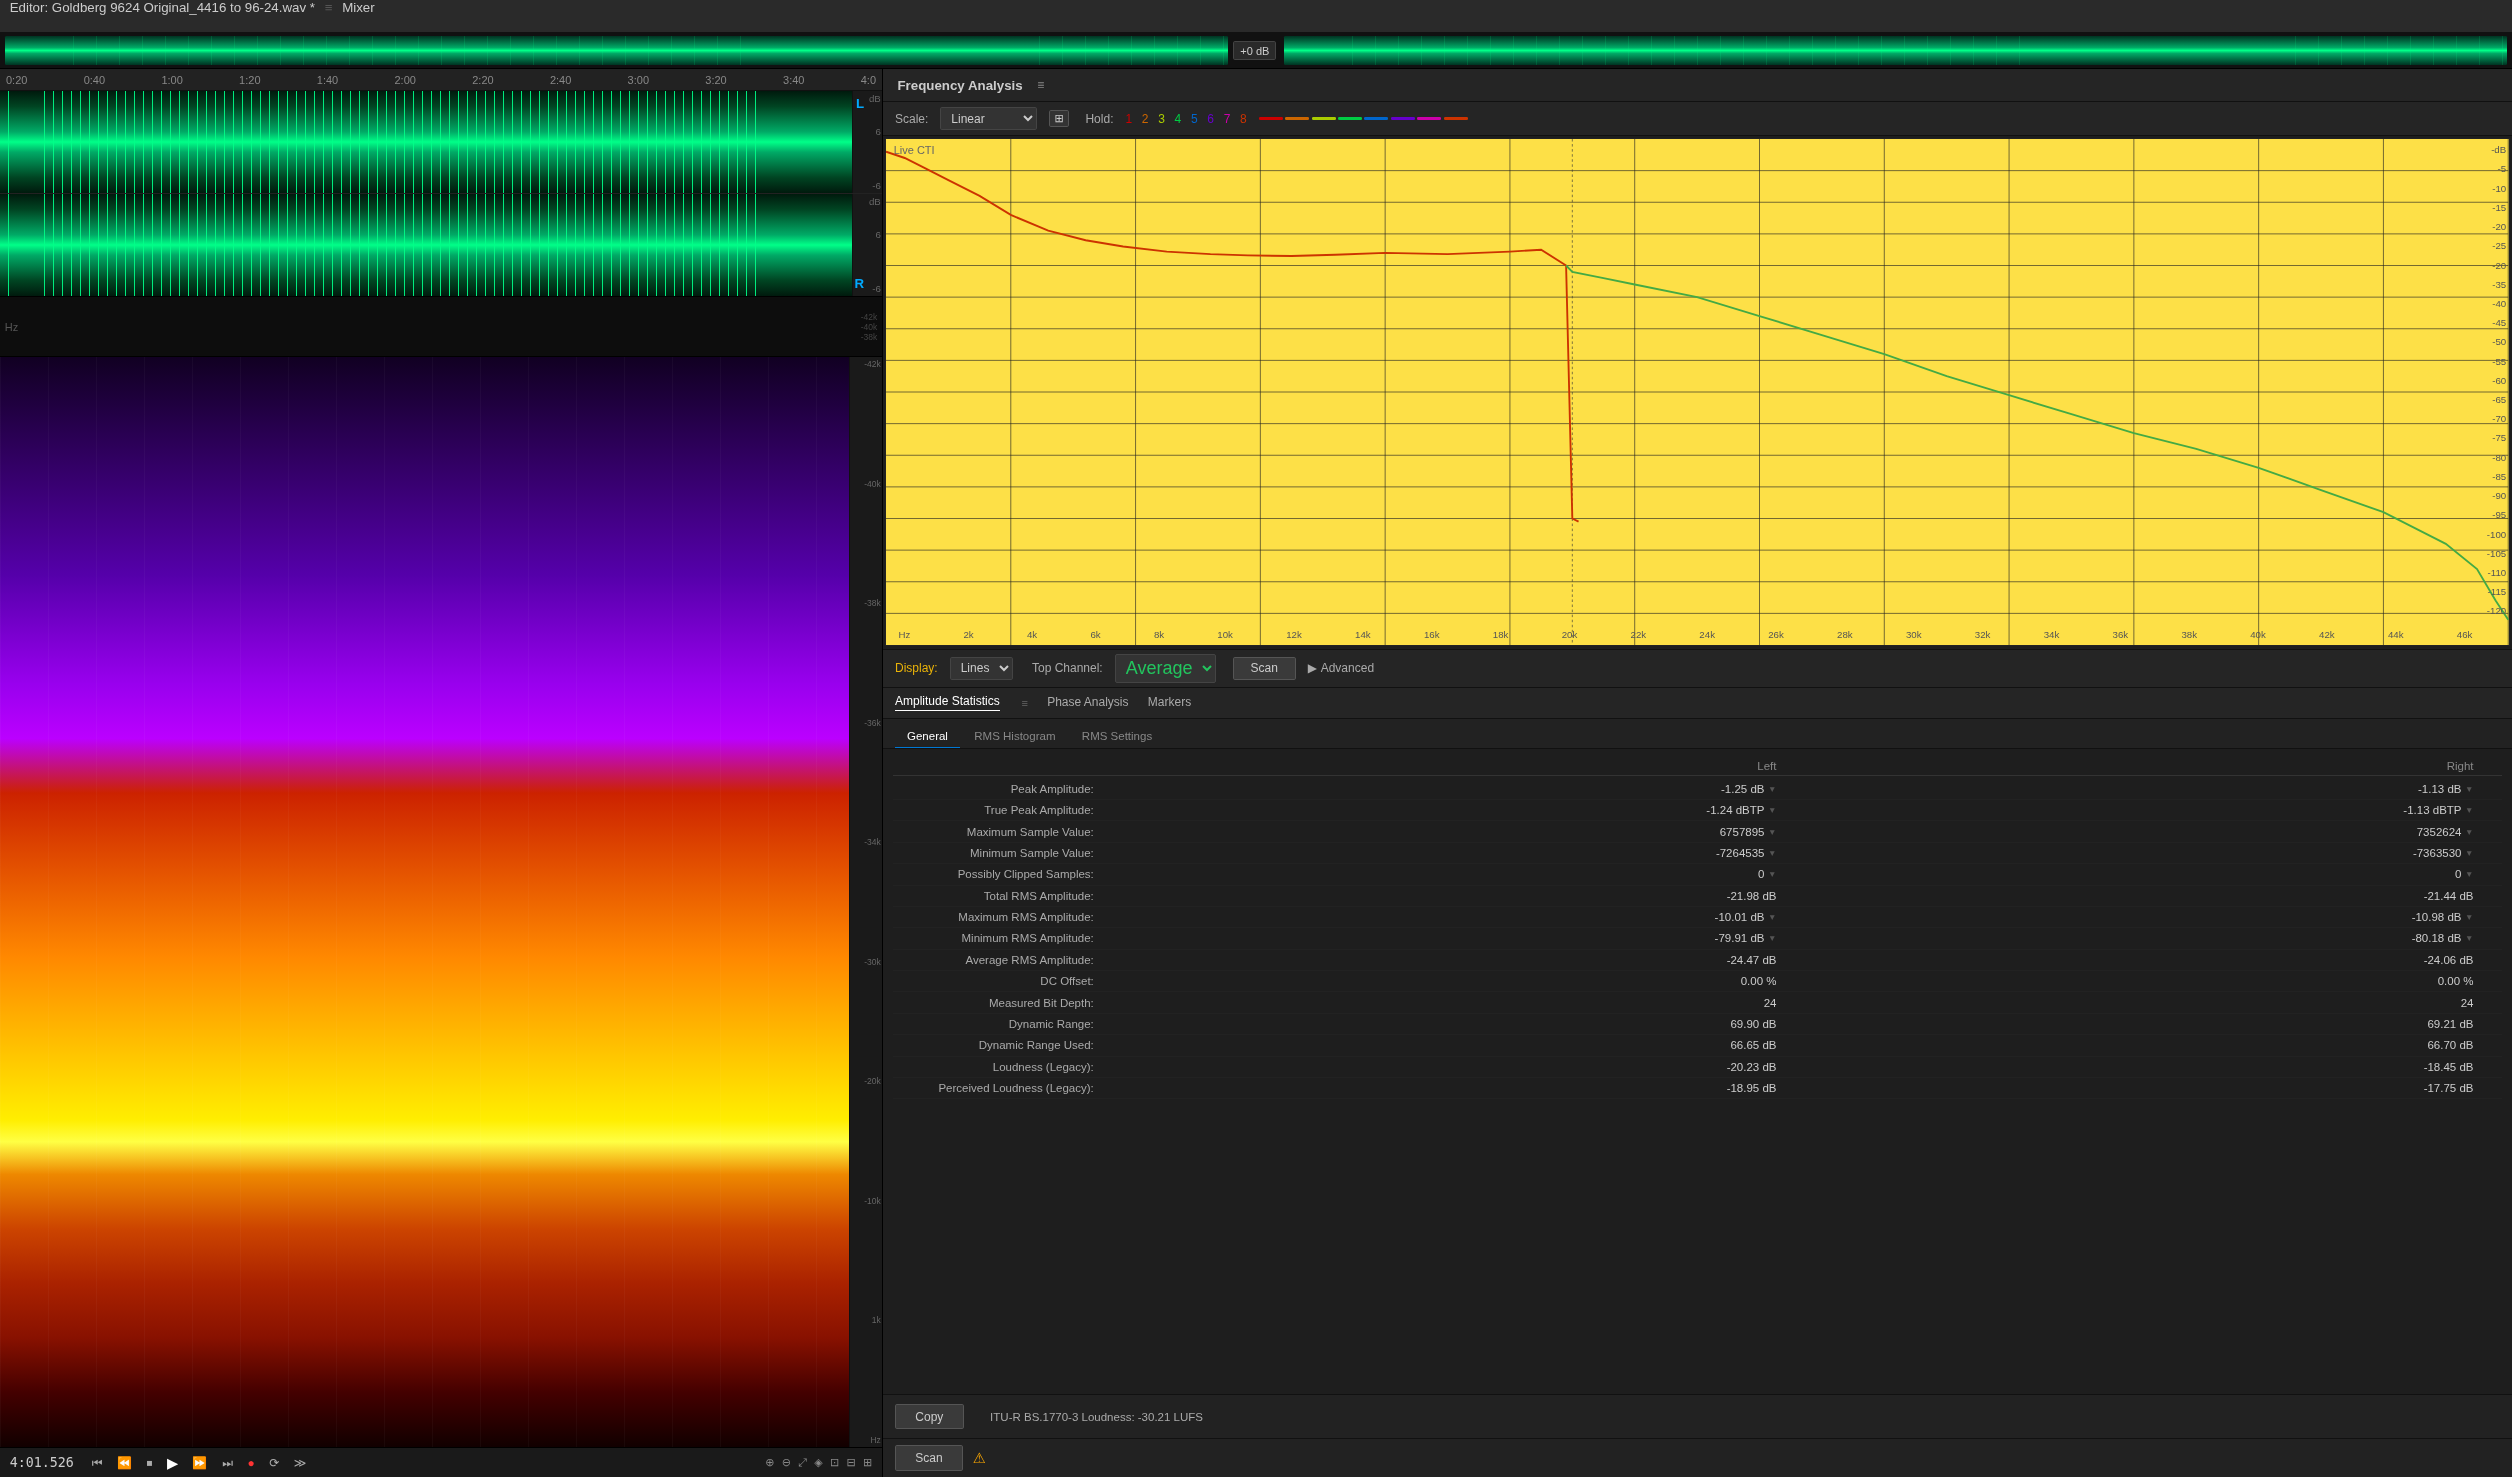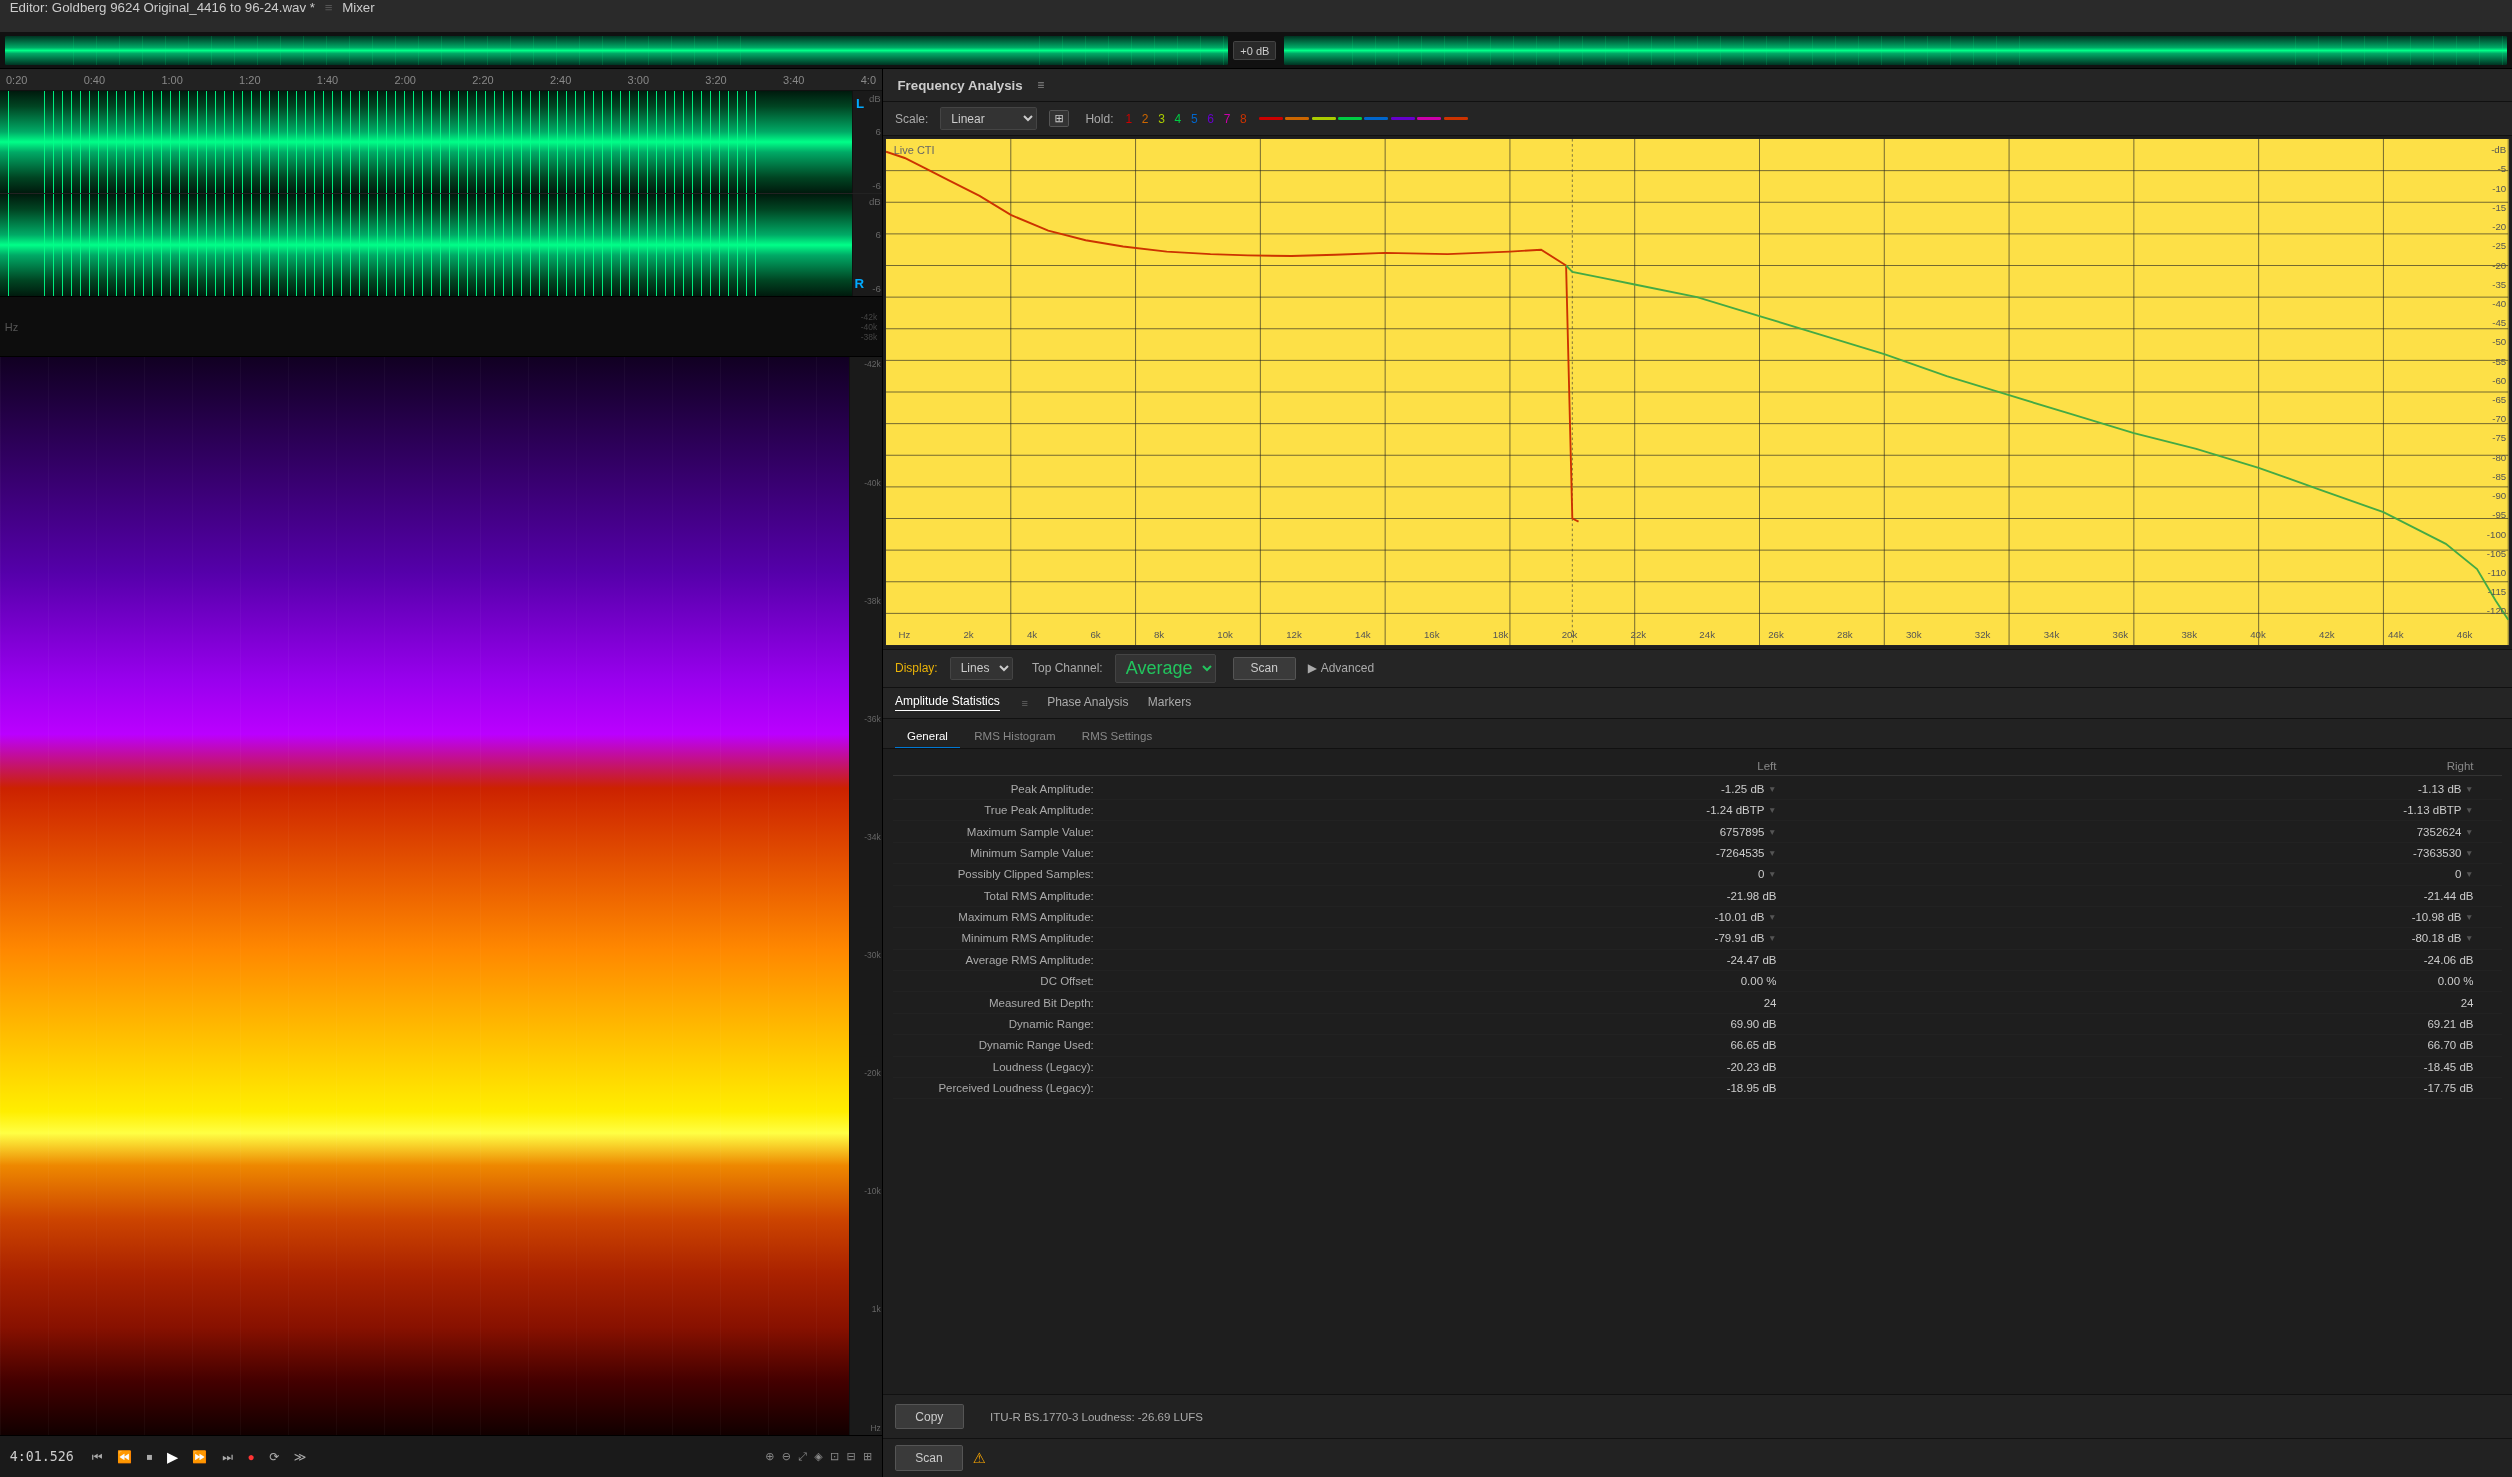--- a/index.html
+++ b/index.html
@@ -182,21 +182,21 @@
         90deg,
         rgba(255,255,255,0.03) 0px,
         rgba(255,255,255,0.03) 0.6px,
         transparent 0.6px,
         transparent 48px
       );
     }
 
     
     .bottom-bar {
-      height: 42px;
+      height: 30px;
       background: #1a1a1a;
       border-top: 0.6px solid #000;
       display: flex;
       align-items: center;
       padding: 0 9.7px;
       gap: 14.5px;
       flex-shrink: 0;
     }
     .timecode {
       color: #ccc;
@@ -1035,21 +1035,21 @@
 
         <div class="stats-row">
           <span class="stats-row-label">Perceived Loudness (Legacy):</span>
           <span class="stats-row-value">-18.95 dB</span>
           <span class="stats-row-value">-17.75 dB</span>
         </div>
       </div>
 
       <div class="stats-bottom">
         <button class="copy-btn">Copy</button>
-        <span class="lufs-info">ITU-R BS.1770-3 Loudness: -26.69 LUFS</span>
+        <span class="lufs-info">ITU-R BS.1770-3 Loudness: -30.21 LUFS</span>
       </div>
 
       <div class="scan-bottom-row">
         <button class="scan-btn-bottom">Scan</button>
         <span class="warning-icon">⚠</span>
       </div>
 
     </div>
   </div>
 

